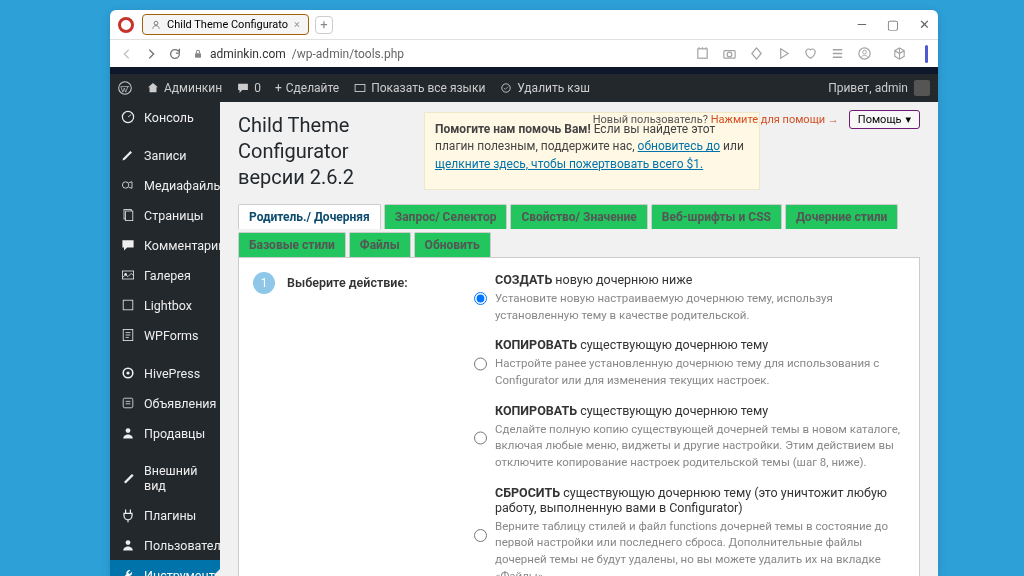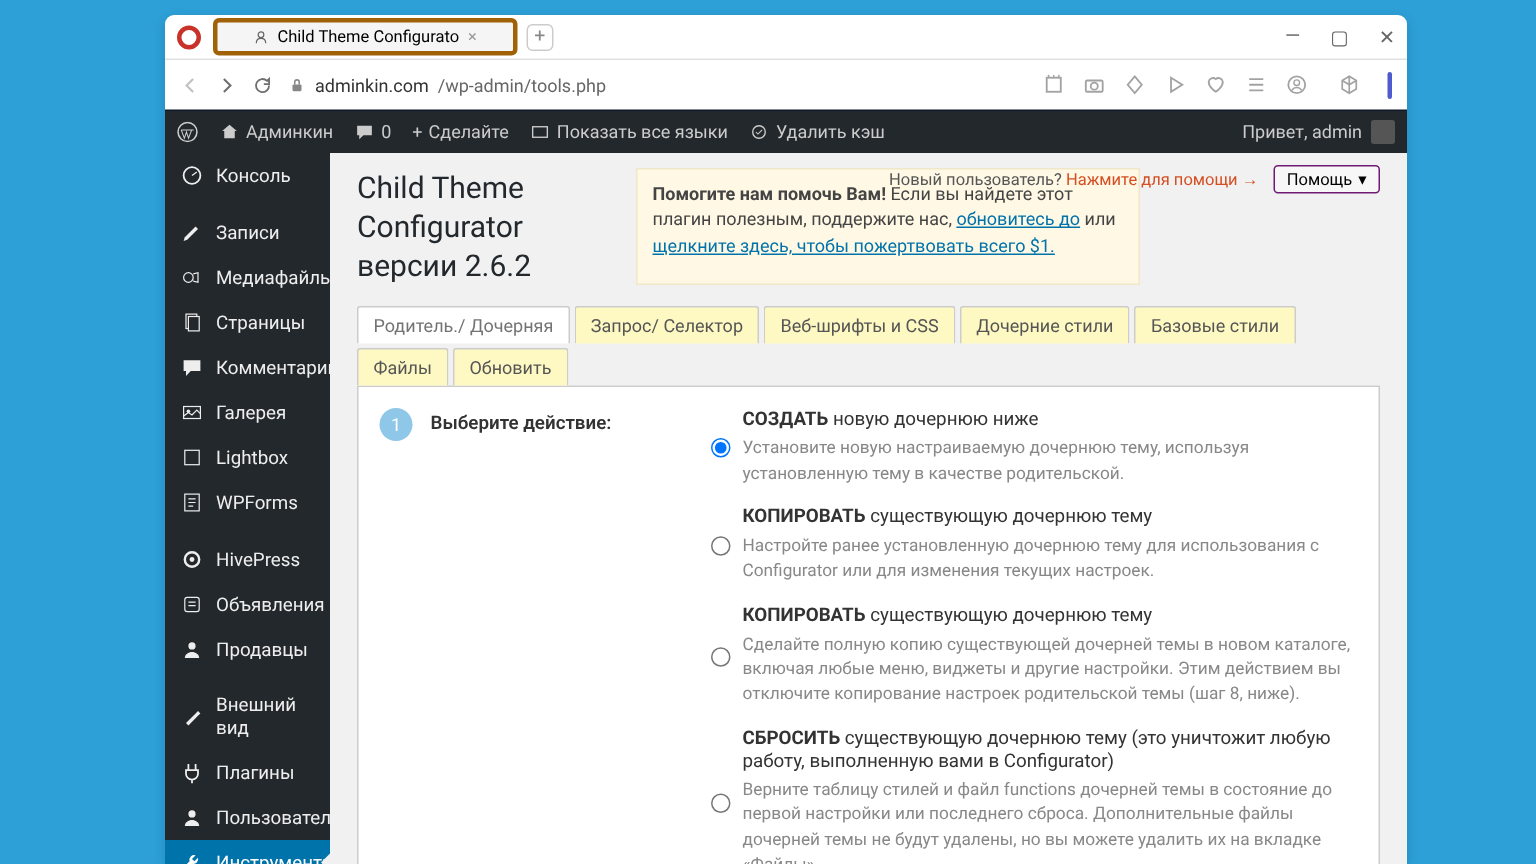--- a/index.html
+++ b/index.html
@@ -1,25 +1,25 @@
 <!DOCTYPE html>
 <html><head>
 <meta charset="utf-8">
 <style>
 * { margin: 0; padding: 0; box-sizing: border-box; }
 body { font-family: -apple-system, BlinkMacSystemFont, "Segoe UI", Roboto, sans-serif; background: #2da0d8; width: 1024px; height: 576px; overflow: hidden; }
 .window { position: absolute; top: 10px; left: 110px; width: 828px; height: 566px; background: #fff; border-radius: 6px 6px 0 0; box-shadow: 0 2px 8px rgba(0,0,0,.15); display: flex; flex-direction: column; overflow: hidden; }
 .titlebar { height: 30px; display: flex; align-items: center; padding: 0 8px; border-bottom: 1px solid #e0e0e0; }
 .opera-o { width: 16px; height: 16px; border-radius: 50%; border: 3px solid #c83228; margin-right: 8px; }
-.tab { display: flex; align-items: center; background: #f5f5f5; border: 3px solid #a16207; border-radius: 4px; padding: 3px 24px; font-size: 11px; gap: 6px; }
+.tab { display: flex; align-items: center; background: #f5f5f5; border: 1px solid #a16207; border-radius: 4px; padding: 3px 8px; font-size: 11px; gap: 6px; }
 .tab svg { width: 10px; height: 10px; }
 .newtab { width: 18px; height: 18px; border: 1px solid #ccc; border-radius: 4px; display: flex; align-items: center; justify-content: center; font-size: 13px; color: #888; margin-left: 6px; }
 .winbtns { margin-left: auto; display: flex; gap: 20px; color: #666; }
 .winbtns span { font-size: 13px; }
-.navbar { height: 34px; display: flex; align-items: center; padding: 0 10px; gap: 10px; border-bottom: 1px solid #0f172a; }
+.navbar { height: 34px; display: flex; align-items: center; padding: 0 10px; gap: 10px; border-bottom: 7px solid #0f172a; }
 .navbar svg { width: 14px; height: 14px; opacity: .7; }
 .arrow-dis { opacity: .3 !important; }
 .urlbar { flex: 1; display: flex; align-items: center; gap: 6px; font-size: 12px; color: #666; }
 .urlbar .lock { width: 12px; height: 12px; }
 .urlbar .domain { color: #333; }
 .toolbar-icons { display: flex; gap: 12px; align-items: center; }
 .toolbar-icons svg { width: 15px; height: 15px; opacity: .6; }
 .accent-bar { width: 3px; height: 18px; background: #4d5bce; border-radius: 2px; margin-left: 6px; }
 .wp { flex: 1; display: flex; flex-direction: column; overflow: hidden; }
 .adminbar { height: 28px; background: #23282d; color: #ccc; display: flex; align-items: center; font-size: 12px; padding: 0 8px; gap: 14px; }
@@ -37,22 +37,22 @@
 .content { flex: 1; background: #f1f1f1; overflow-y: auto; padding: 0 18px 18px 18px; position: relative; }
 .top-controls { position: absolute; top: 8px; right: 18px; display: flex; gap: 10px; align-items: center; font-size: 11px; }
 .new-user { color: #555; }
 .new-user a { color: #d54e21; text-decoration: none; }
 .help-btn { background: #f7f7f7; border: 1px solid #701a75; border-radius: 3px; padding: 2px 8px; font-size: 11px; display: flex; align-items: flex-start; gap: 4px; cursor: pointer; }
 .header-row { display: flex; gap: 16px; margin-top: 10px; }
 .page-title { font-size: 20px; font-weight: 400; color: #23282d; line-height: 1.3; flex: 0 0 170px; }
 .notice { background: #fff8e5; border: 1px solid #f0e6c8; padding: 8px 10px; font-size: 12px; color: #444; line-height: 1.45; flex: 1; margin-right: 160px; }
 .notice a { color: #0073aa; text-decoration: underline; }
 .tabs { display: flex; gap: 3px; margin-top: 14px; flex-wrap: wrap; }
-.tabs .t { background: #fef9c3; border: 1px solid #ccc; border-bottom: none; padding: 5px 10px; font-size: 12px; color: #555; cursor: pointer; border-radius: 2px 2px 0 0; }
-.tabs .t.active { background: #fff; font-weight: 400; color: #737373; }
+.tabs .t { background: #22c55e; border: 1px solid #ccc; border-bottom: none; padding: 5px 10px; font-size: 12px; color: #555; cursor: pointer; border-radius: 2px 2px 0 0; font-weight: bold; }
+.tabs .t.active { background: #fff; font-weight: 700; color: #0c4a6e; }
 .panel { background: #fff; border: 1px solid #ccc; padding: 14px; }
 .step-row { display: flex; gap: 12px; margin-bottom: 14px; }
 .step-num { width: 22px; height: 22px; border-radius: 50%; background: #8ec7e8; color: #fff; display: flex; align-items: center; justify-content: center; font-size: 12px; flex-shrink: 0; }
 .step-label { font-size: 12.5px; font-weight: 600; color: #333; padding-top: 3px; flex: 0 0 175px; }
 .step-content { flex: 1; font-size: 12px; }
 .radio-item { display: flex; gap: 8px; margin-bottom: 14px; }
 .radio-item input { margin-top: 2px; }
 .radio-title { font-size: 12.5px; color: #333; margin-bottom: 3px; }
 .radio-title b { font-weight: 700; }
 .radio-desc { font-size: 11.5px; color: #888; line-height: 1.45; }
@@ -293,20 +293,21 @@
         </div>
 
         <div class="header-row">
           <h1 class="page-title">Child Theme Configurator версии 2.6.2</h1>
           <div class="notice"><b>Помогите нам помочь Вам!</b><span> Если вы найдете этот плагин полезным, поддержите нас, </span><a>обновитесь до</a><span> или </span><a>щелкните здесь, чтобы пожертвовать всего $1.</a></div>
         </div>
 
         <div class="tabs">
           <div class="t active">Родитель./ Дочерняя</div>
           <div class="t">Запрос/ Селектор</div>
+          <div class="t">Свойство/ Значение</div>
           <div class="t">Веб-шрифты и CSS</div>
           <div class="t">Дочерние стили</div>
           <div class="t">Базовые стили</div>
           <div class="t">Файлы</div>
           <div class="t">Обновить</div>
         </div>
 
         <div class="panel">
           <div class="step-row">
             <div class="step-num">1</div>

